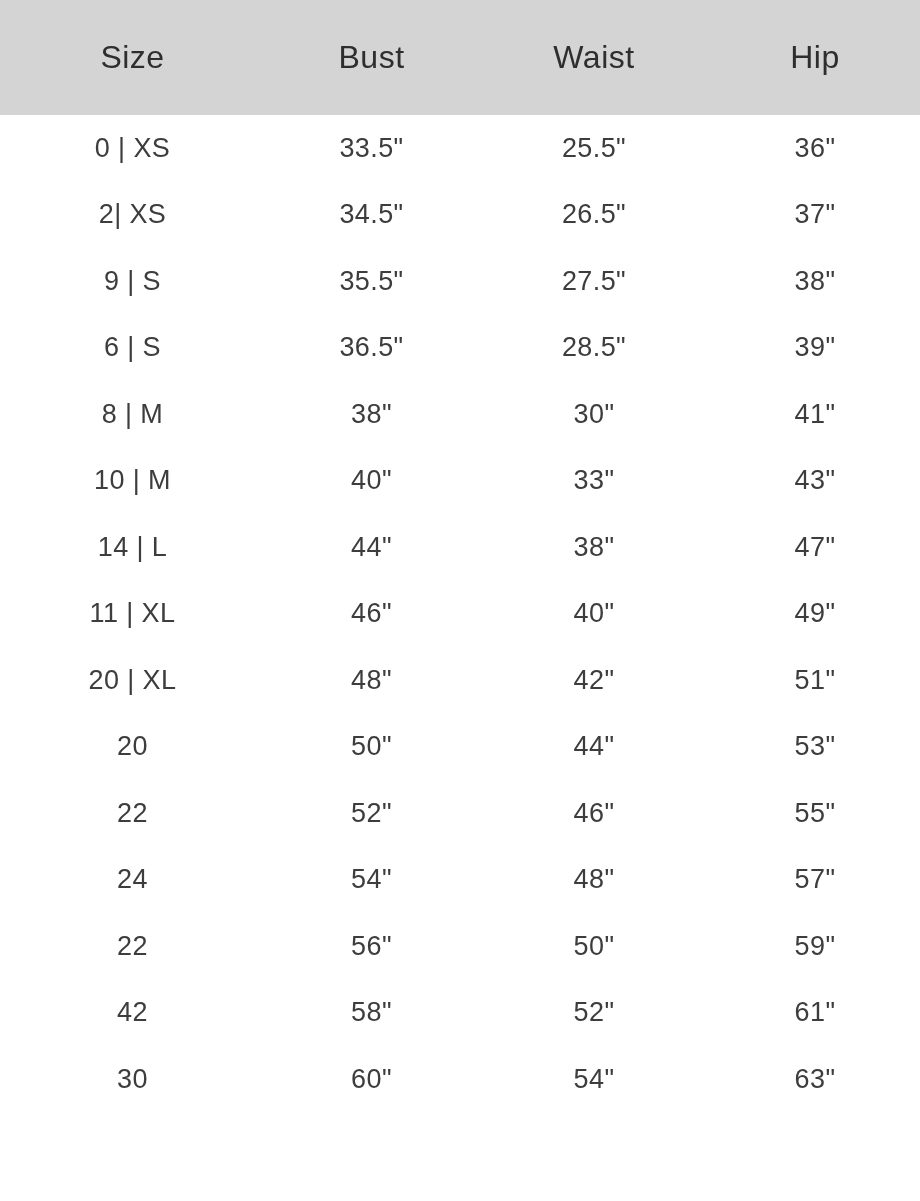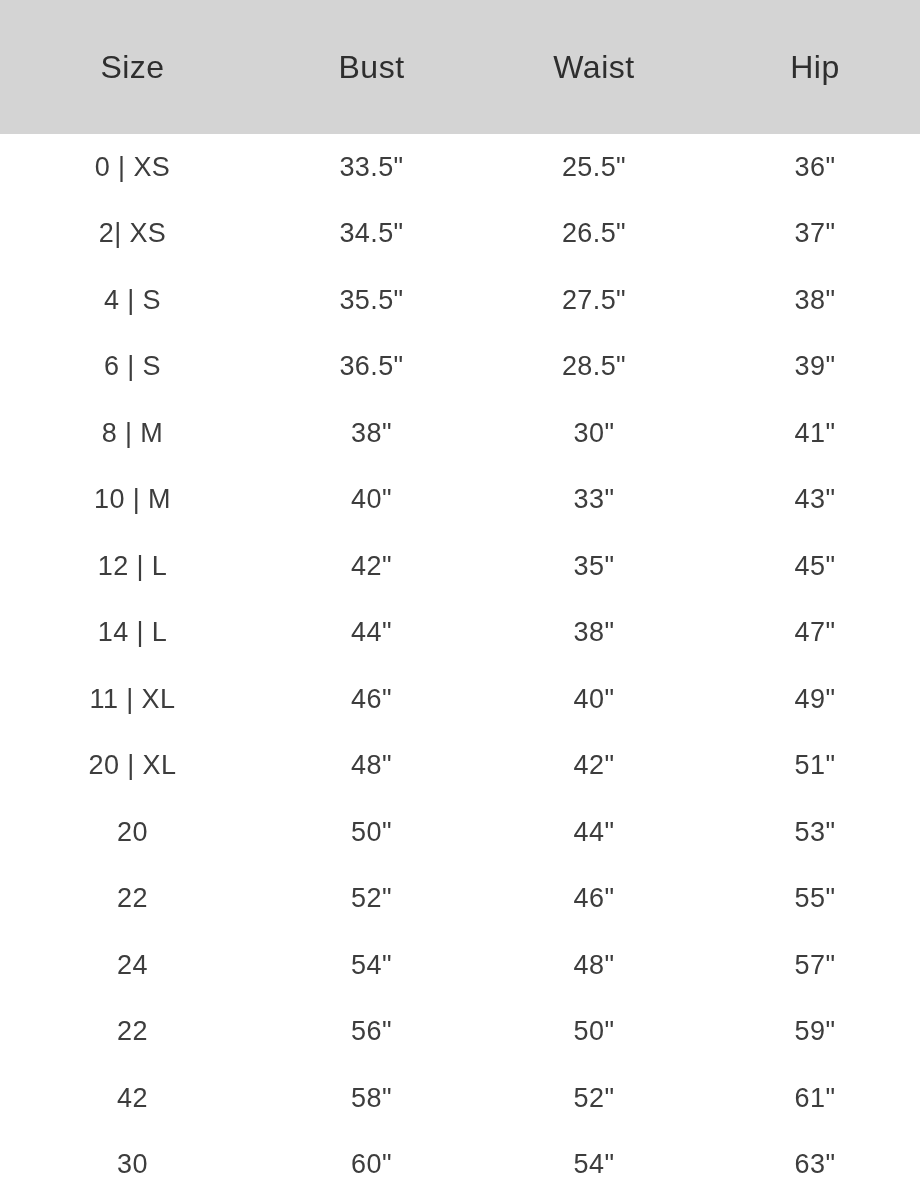--- a/index.html
+++ b/index.html
@@ -14,28 +14,28 @@
     color: #3b3b3b;
     overflow: hidden;
   }
   .size-chart {
     width: 920px;
     border-collapse: collapse;
     table-layout: fixed;
   }
   .size-chart thead th {
     background: #d4d4d4;
-    height: 134px;
+    height: 99px;
     font-weight: 400;
     font-size: 32px;
     color: #2e2e2e;
     letter-spacing: 0.5px;
     vertical-align: middle;
     border: none;
-    padding: 0;
+    padding: 8px;
   }
   .size-chart tbody td {
     height: 66.5px;
     font-size: 27px;
     font-weight: 400;
     color: #3d3d3d;
     text-align: center;
     vertical-align: middle;
     border: none;
     padding: 0;
@@ -71,21 +71,21 @@
       <td>25.5"</td>
       <td>36"</td>
     </tr>
     <tr>
       <td>2| XS</td>
       <td>34.5"</td>
       <td>26.5"</td>
       <td>37"</td>
     </tr>
     <tr>
-      <td>4 | S</td>
+      <td>9 | S</td>
       <td>35.5"</td>
       <td>27.5"</td>
       <td>38"</td>
     </tr>
     <tr>
       <td>6 | S</td>
       <td>36.5"</td>
       <td>28.5"</td>
       <td>39"</td>
     </tr>
@@ -93,26 +93,20 @@
       <td>8 | M</td>
       <td>38"</td>
       <td>30"</td>
       <td>41"</td>
     </tr>
     <tr>
       <td>10 | M</td>
       <td>40"</td>
       <td>33"</td>
       <td>43"</td>
-    </tr>
-    <tr>
-      <td>12 | L</td>
-      <td>42"</td>
-      <td>35"</td>
-      <td>45"</td>
     </tr>
     <tr>
       <td>14 | L</td>
       <td>44"</td>
       <td>38"</td>
       <td>47"</td>
     </tr>
     <tr>
       <td>11 | XL</td>
       <td>46"</td>

